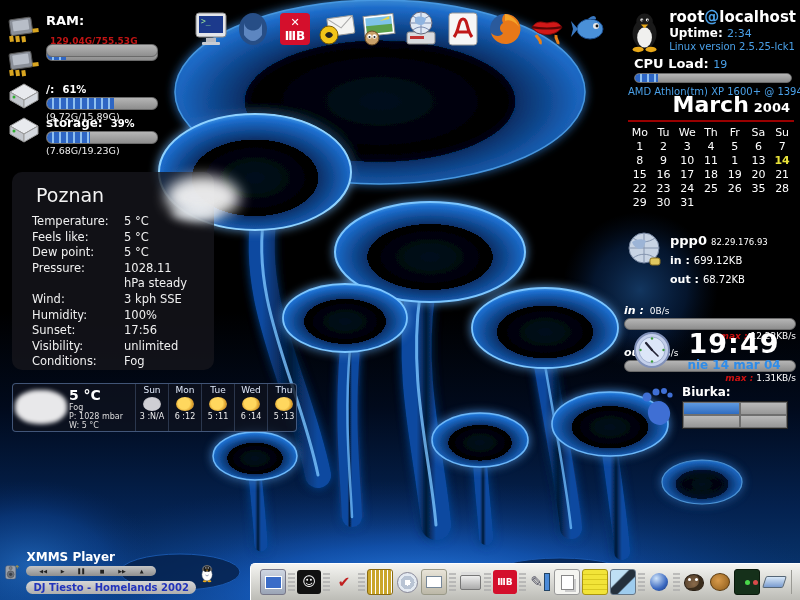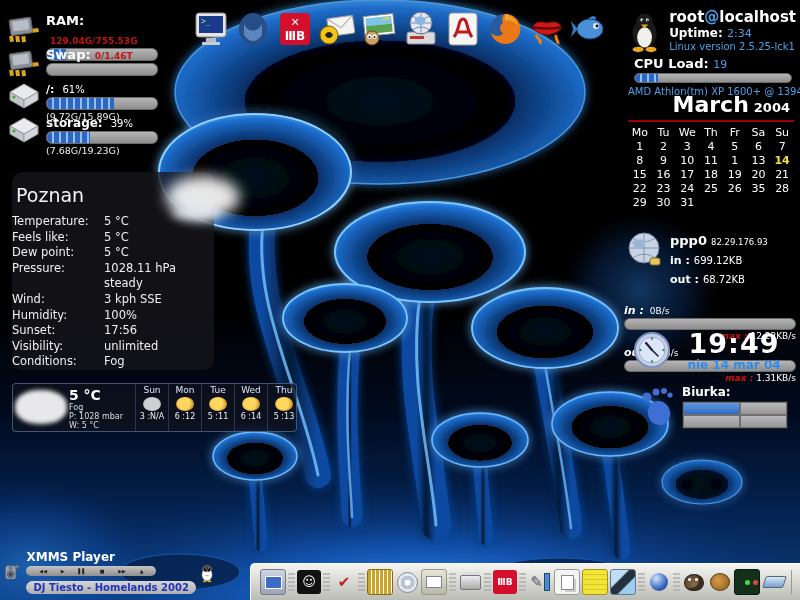--- a/index.html
+++ b/index.html
@@ -12,21 +12,21 @@
   .bar{height:11px;border-radius:6px;background:linear-gradient(180deg,#b5b5b5,#8e8e8e);
     border:1px solid #6a6a6a;overflow:hidden;}
   .bar .fill{height:100%;background:repeating-linear-gradient(90deg,#2e66c4 0 5px,#8fc0f0 5px 7px);
     border-radius:6px 0 0 6px;}
   
   .mon-row{position:absolute;left:6px;display:flex;align-items:flex-start;}
   .mon-ic{width:36px;height:34px;flex:0 0 36px;}
   .mon-body{margin-left:4px;width:112px;}
   .mon-lab{font-size:13px;font-weight:bold;color:#fff;display:inline-block;}
   .mon-red{font-size:9px;font-weight:bold;color:#c01414;margin-left:4px;}
-  .mon-pct{font-size:10px;font-weight:normal;color:#fff;margin-left:8px;}
+  .mon-pct{font-size:10px;font-weight:bold;color:#fff;margin-left:8px;}
   .mon-det{font-size:9.5px;color:#eee;margin-top:1px;}
   
   #dock{left:192px;top:9px;display:flex;gap:4px;}
   .dock-ic{width:38px;height:40px;display:flex;align-items:center;justify-content:center;}
   
   #sysinfo{left:628px;top:8px;width:168px;}
   .si-host{font-size:15px;font-weight:bold;}
   .si-host .at{color:#4aa0e8;}
   .si-line{font-size:12px;font-weight:bold;}
   .si-blue{color:#4aa0e8;font-weight:normal;font-size:11px;}
@@ -62,21 +62,21 @@
   .clk-date{font-size:12px;font-weight:bold;color:#2f8ce8;}
   
   #pager{left:640px;top:385px;width:156px;display:flex;align-items:flex-start;}
   .pgr-lab{font-size:12px;font-weight:bold;margin-left:8px;}
   .pgr-grid{margin-top:14px;margin-left:-44px;width:104px;height:26px;border:1px solid #222;
     display:grid;grid-template-columns:55% 45%;grid-template-rows:50% 50%;background:#9c9c9c;}
   .pgr-cell{border:1px solid #6f6f6f;background:linear-gradient(180deg,#b9b9b9,#979797);}
   .pgr-cell.active{background:linear-gradient(180deg,#5f9ae0,#2f6cc0);}
   
   #weather{left:12px;top:172px;width:202px;height:198px;background:rgba(22,22,28,.78);
-    border-radius:10px;padding:10px 0;box-sizing:border-box;}
+    border-radius:10px;padding:10px 20px;box-sizing:border-box;}
   .w-city{font-size:19px;color:#f4f4f4;margin:2px 0 8px 4px;}
   .w-row{display:flex;font-size:11.5px;line-height:15.6px;color:#f0f0f0;}
   .w-row .wl{width:92px;flex:0 0 92px;}
   
   #fog1{left:166px;top:176px;width:74px;height:42px;background:#fff;border-radius:50%;
     filter:blur(7px);opacity:.9;}
   #fog2{left:172px;top:206px;width:48px;height:14px;background:#eef2f6;border-radius:50%;
     filter:blur(5px);opacity:.8;}
   
   #forecast{left:12px;top:383px;width:285px;height:49px;background:rgba(14,18,30,.78);
@@ -209,21 +209,20 @@
       <g transform="rotate(-8 18 17)">
         <rect x="4" y="8" width="22" height="16" rx="2" fill="#8a8f98" stroke="#555"></rect>
         <rect x="7" y="10" width="16" height="10" rx="1" fill="#b8bec8"></rect>
         <rect x="2" y="24" width="4" height="6" fill="#d9a520"></rect>
           <rect x="8" y="25" width="4" height="6" fill="#d9a520"></rect>
         <rect x="14" y="26" width="4" height="6" fill="#d9a520"></rect>
           <rect x="26" y="20" width="6" height="4" fill="#d9a520"></rect>
       </g>
     </svg>
     <div class="mon-body">
-      <div><span class="mon-lab">Swap:</span><span class="mon-red">0/1.46T</span></div>
       <div class="bar">
           <div class="fill" style="width: 0%;"></div>
         </div>
     </div>
   </div>
 
   <div class="mon-row" style="top:78px;">
     <svg class="mon-ic" viewBox="0 0 36 34">
       <path d="M4 14 L18 6 L32 14 L18 22 Z" fill="#e8eaee" stroke="#999"></path>
       <path d="M4 14 L18 22 L18 30 L4 22 Z" fill="#c2c6cc" stroke="#999"></path>

